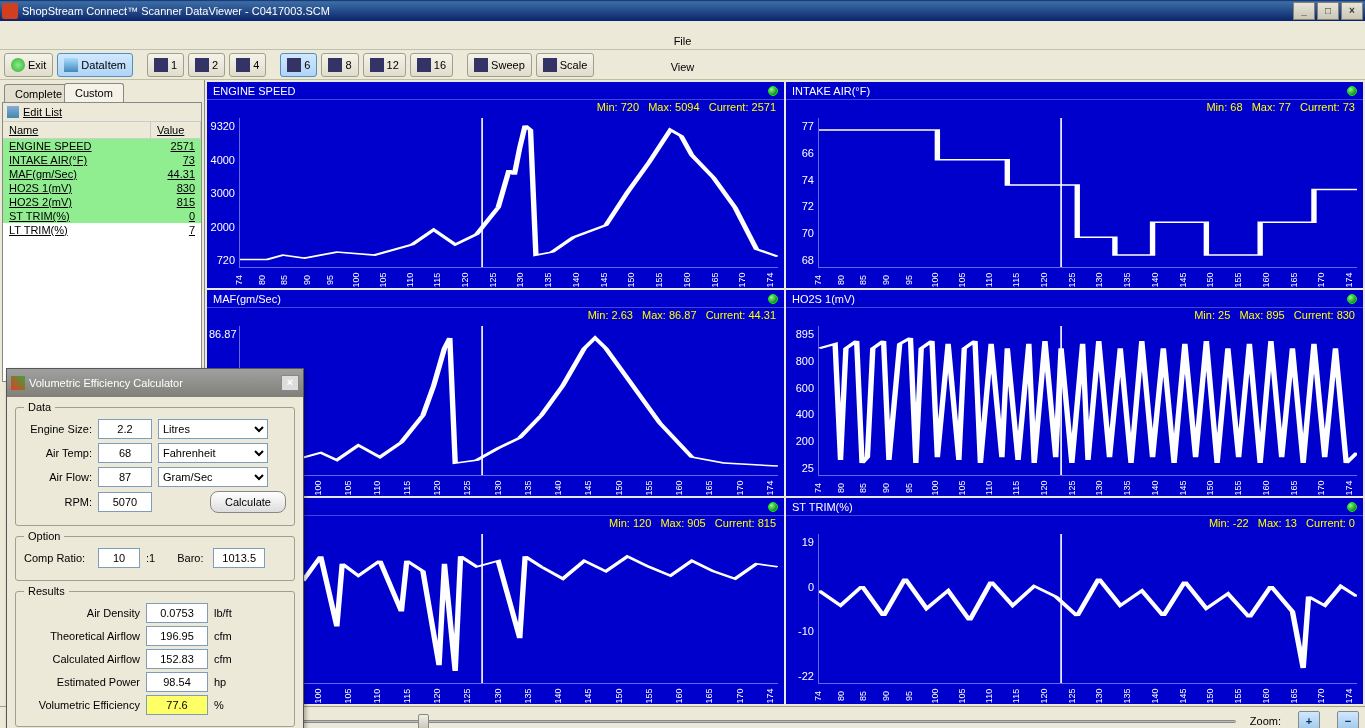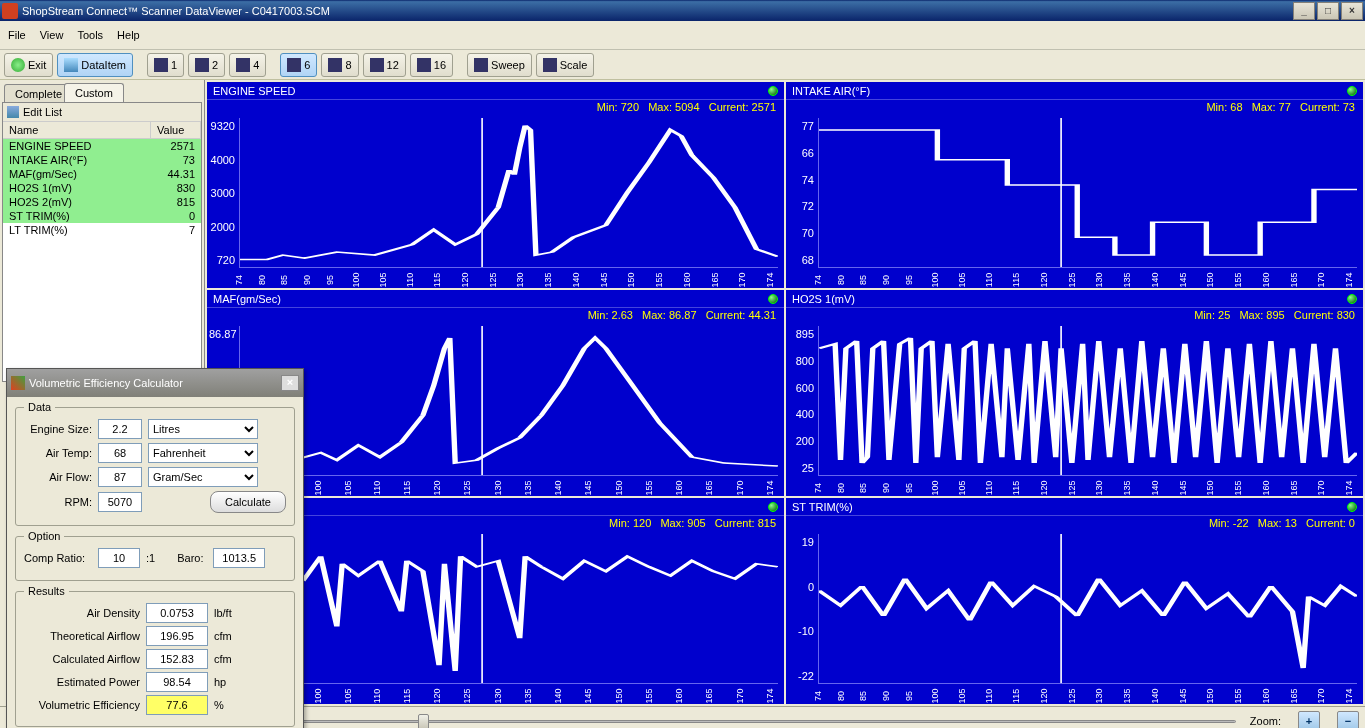--- a/index.html
+++ b/index.html
@@ -1,34 +1,34 @@
 <!DOCTYPE html>
 <html><head>
 <meta charset="utf-8">
 <style>
 *{box-sizing:border-box;margin:0;padding:0;font-family:Tahoma,Arial,sans-serif;font-size:11px;}
 body{background:#ece9d8;width:1365px;height:728px;overflow:hidden;position:relative;}
 .titlebar{height:21px;background:linear-gradient(to bottom,#0a246a,#3c6ea5 8%,#0a246a);color:#fff;display:flex;align-items:center;padding:0 2px;}
 .titlebar .icon{width:16px;height:16px;background:#d04020;margin-right:4px;border-radius:2px;}
 .titlebar .spacer{flex:1;}
 .titlebar .btn{width:22px;height:18px;background:linear-gradient(#e8e5d8,#cac6b5);border:1px solid #848078;margin-left:2px;display:flex;align-items:center;justify-content:center;font-weight:bold;font-family:Marlett,Arial;font-size:10px;color:#333;}
-.menubar{height:22px;display:flex;align-items:center;padding:14px 8px;gap:14px;background:#ece9d8;border-bottom:1px solid #c0c0b0;}
+.menubar{height:22px;display:flex;align-items:center;padding:14px 8px;gap:14px;background:#ece9d8;border-bottom:1px solid #c0c0b0;flex-direction:column;}
 .menubar span{display:inline-block;}
 .toolbar{height:30px;display:flex;align-items:center;padding:2px 4px;gap:4px;background:#ece9d8;border-bottom:1px solid #c0c0a0;}
 .tbtn{height:24px;border:1px solid #a0a090;background:linear-gradient(#f5f3e8,#e0ddcd);border-radius:3px;display:flex;align-items:center;padding:0 6px;gap:3px;font-size:11px;}
 .tbtn.active{background:linear-gradient(#d0e8ff,#b0d4f5);border-color:#5090c0;}
 .tbtn .ic{width:14px;height:14px;display:inline-block;}
 .sep{width:6px;}
 .main{display:flex;height:626px;}
 .leftpane{width:205px;background:#ece9d8;border-right:1px solid #888;}
 .tabs{height:22px;position:relative;}
 .tab{position:absolute;bottom:0;border:1px solid #888;border-bottom:none;padding:3px 10px 2px;background:#ece9d8;border-radius:3px 3px 0 0;}
 .tab.inactive{background:#e2dfce;z-index:1;}
 .tab.active{background:#f5f3e8;z-index:2;height:19px;}
-.listbox{border:1px solid #888;background:#fff;margin:0 2px;height:280px;}
+.listbox{border:1px solid #888;background:#fff;margin:0 2px;height:280px;text-decoration:underline;}
 .editlist{background:#ece9d8;border-bottom:1px solid #ccc;padding:3px 4px;display:flex;align-items:center;gap:4px;}
 .editlist .ficon{width:12px;height:12px;background:linear-gradient(#8ad,#48a);}
 .listhead{display:flex;background:#ece9d8;border-bottom:1px solid #ccc;}
 .listhead div{padding:2px 6px;border-right:1px solid #ccc;flex:1;}
 .listhead div:last-child{flex:0 0 50px;}
 .listrow{display:flex;padding:1px 6px;}
 .listrow .nm{flex:1;}
 .listrow .vl{flex:0 0 50px;text-align:right;}
 .listrow.hl{background:#90ee90;}
 .charts{flex:1;display:grid;grid-template-columns:1fr 1fr;grid-template-rows:1fr 1fr 1fr;gap:2px;padding:2px;background:#ece9d8;}
@@ -53,21 +53,21 @@
 .dialog{position:absolute;left:6px;top:368px;width:298px;background:#ece9d8;border:1px solid #555;box-shadow:2px 2px 4px rgba(0,0,0,0.3);}
 .dialog .dtitle{height:28px;background:linear-gradient(to bottom,#a0a0a0,#808078);color:#fff;display:flex;align-items:center;padding:12px 4px;}
 .dialog .dtitle .dicon{width:14px;height:14px;background:linear-gradient(45deg,#e04020,#40a040);margin-right:4px;}
 .dialog .dtitle .dsp{flex:1;}
 .dialog .dtitle .dx{width:18px;height:16px;background:#ddd;border:1px solid #888;text-align:center;line-height:13px;font-weight:bold;}
 .dialog .body{padding:4px 8px 8px;}
 fieldset{border:1px solid #a0a090;border-radius:3px;padding:6px 8px 8px;margin-bottom:4px;}
 legend{font-size:11px;padding:0 4px;}
 .frow{display:flex;align-items:center;gap:6px;margin-bottom:4px;}
 .frow label{width:68px;text-align:right;}
-.frow input{width:44px;height:20px;border:1px solid #7f9db9;padding:1px 4px;font-size:11px;background:#fff;text-align:center;}
+.frow input{width:54px;height:20px;border:1px solid #7f9db9;padding:1px 4px;font-size:11px;background:#fff;text-align:center;}
 .frow select{width:110px;height:20px;border:1px solid #7f9db9;background:#fff;font-size:11px;}
 .frow .calcbtn{width:76px;height:22px;border:1px solid #888;background:linear-gradient(#fff,#ddd);border-radius:8px;margin-left:auto;}
 .rrow{display:flex;align-items:center;gap:6px;margin-bottom:3px;}
 .rrow label{width:116px;text-align:right;}
 .rrow input{width:62px;height:20px;border:1px solid #7f9db9;padding:1px 4px;text-align:center;background:#fff;}
 .rrow input.hl{background:#ffff66;}
 .rrow .unit{width:30px;}
 .frow.opt label{width:68px;text-align:left;}
 .frow.opt .sp{width:10px;}
 .frow.opt .baro{width:30px;}

